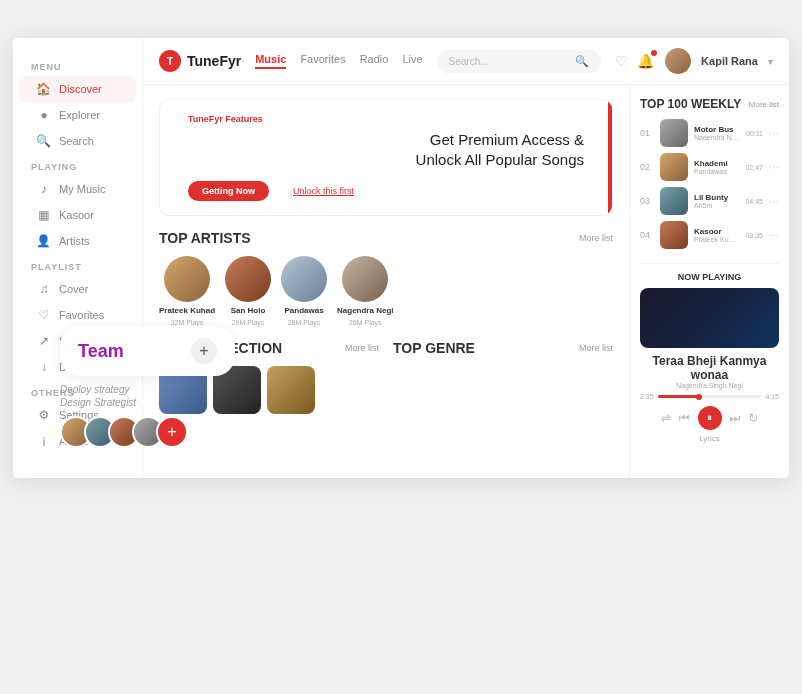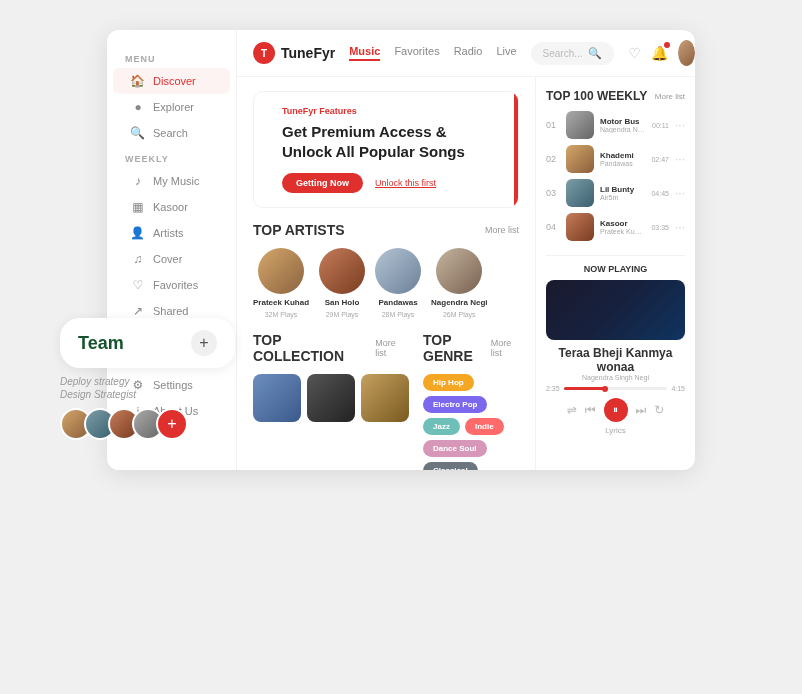--- a/index.html
+++ b/index.html
@@ -1,22 +1,22 @@
 <!DOCTYPE html>
 <html><head>
   <meta charset="utf-8">
   <style>
     * { box-sizing: border-box; margin: 0; padding: 0; }
     body { background: #f0f0f0; font-family: 'Segoe UI', Arial, sans-serif; width: 802px; min-height: 694px; }
 
     .app-container {
       background: #fff;
-      border-radius: 12px;
-      margin: 30px auto;
-      width: 588px;
+      border-radius: 5px;
+      margin: 38px auto;
+      width: 776px;
       height: 440px;
       display: flex;
       overflow: hidden;
       box-shadow: 0 4px 24px rgba(0,0,0,0.10);
       position: relative;
     }
 
     
     .sidebar {
       width: 130px;
@@ -122,22 +122,22 @@
       background: linear-gradient(90deg, #fff 0%, #fff 100%);
       border-radius: 10px;
       padding: 14px 28px;
       margin-bottom: 14px;
       position: relative;
       overflow: hidden;
       border: 1px solid #f0f0f0;
     }
     .banner-content { flex: 1; }
     .banner-tag { font-size: 9px; color: #e0302e; font-weight: 700; margin-bottom: 6px; }
-    .banner-title { font-size: 15px; font-weight: 700; color: #222; line-height: 1.3; margin-bottom: 12px; }
-    .banner-buttons { display: flex; gap: 12px; }
+    .banner-title { font-size: 15px; font-weight: 400; color: #222; line-height: 1.3; margin-bottom: 12px; text-align: right; }
+    .banner-buttons { display: flex; gap: 24px; }
     .btn-primary {
       background: #e0302e; color: #fff; border: none;
       border-radius: 16px; padding: 5px 14px; font-size: 9px; cursor: pointer; font-weight: 600;
     }
     .btn-secondary {
       background: transparent; color: #e0302e; border: none;
       font-size: 9px; cursor: pointer; text-decoration: underline;
     }
     .banner-bar {
       position: absolute; right: 0; top: 0; bottom: 0;
@@ -267,21 +267,21 @@
     }
     .team-card {
       background: #fff;
       border-radius: 20px;
       padding: 12px 18px;
       display: flex; align-items: center; justify-content: space-between;
       box-shadow: 0 2px 12px rgba(0,0,0,0.08);
       margin-bottom: 8px;
       width: 175px;
     }
-    .team-label { font-size: 18px; font-weight: 600; color: #14532d; }
+    .team-label { font-size: 18px; font-weight: 600; color: #a21caf; }
     .team-add { width: 26px; height: 26px; border-radius: 50%; background: #f0f0f0;
       display: flex; align-items: center; justify-content: center; font-size: 16px; color: #555; cursor: pointer; }
     .team-desc { font-size: 10px; color: #999; margin-bottom: 2px; font-style: italic; }
     .team-avatars {
       display: flex; align-items: center;
     }
     .team-avatar {
       width: 32px; height: 32px; border-radius: 50%;
       border: 2px solid #fff;
       margin-left: -8px;
@@ -341,34 +341,35 @@
       </div>
       <div class="sidebar-item">
         <span class="s-icon">●</span>
         <span>Explorer</span>
       </div>
       <div class="sidebar-item">
         <span class="s-icon">🔍</span>
         <span>Search</span>
       </div>
 
-      <div class="sidebar-section-label">WEEKLY</div>
+      <div class="sidebar-section-label">PLAYING</div>
       <div class="sidebar-item">
         <span class="s-icon">♪</span>
         <span>My Music</span>
       </div>
       <div class="sidebar-item">
         <span class="s-icon">▦</span>
         <span>Kasoor</span>
       </div>
       <div class="sidebar-item">
         <span class="s-icon">👤</span>
         <span>Artists</span>
       </div>
 
+      <div class="sidebar-section-label">PLAYLIST</div>
       <div class="sidebar-item">
         <span class="s-icon">♫</span>
         <span>Cover</span>
       </div>
       <div class="sidebar-item">
         <span class="s-icon">♡</span>
         <span>Favorites</span>
       </div>
       <div class="sidebar-item">
         <span class="s-icon">↗</span>
@@ -481,28 +482,20 @@
                 <div class="collection-item col2"></div>
                 <div class="collection-item col3"></div>
               </div>
             </div>
 
             <div class="genre-section">
               <div class="section-header">
                 <span class="section-title">TOP GENRE</span>
                 <span class="more-link">More list</span>
               </div>
-              <div class="genre-tags">
-                <span class="genre-tag genre-hip-hop">Hip Hop</span>
-                <span class="genre-tag genre-electro">Electro Pop</span>
-                <span class="genre-tag genre-jazz">Jazz</span>
-                <span class="genre-tag genre-indie">Indie</span>
-                <span class="genre-tag genre-dance">Dance Soul</span>
-                <span class="genre-tag genre-classical">Classical</span>
-              </div>
             </div>
           </div>
         </div>
 
         <div class="right-panel">
           <div class="top100-header">
             <span class="top100-title">TOP 100 WEEKLY</span>
             <span class="top100-more">More list</span>
           </div>
 

